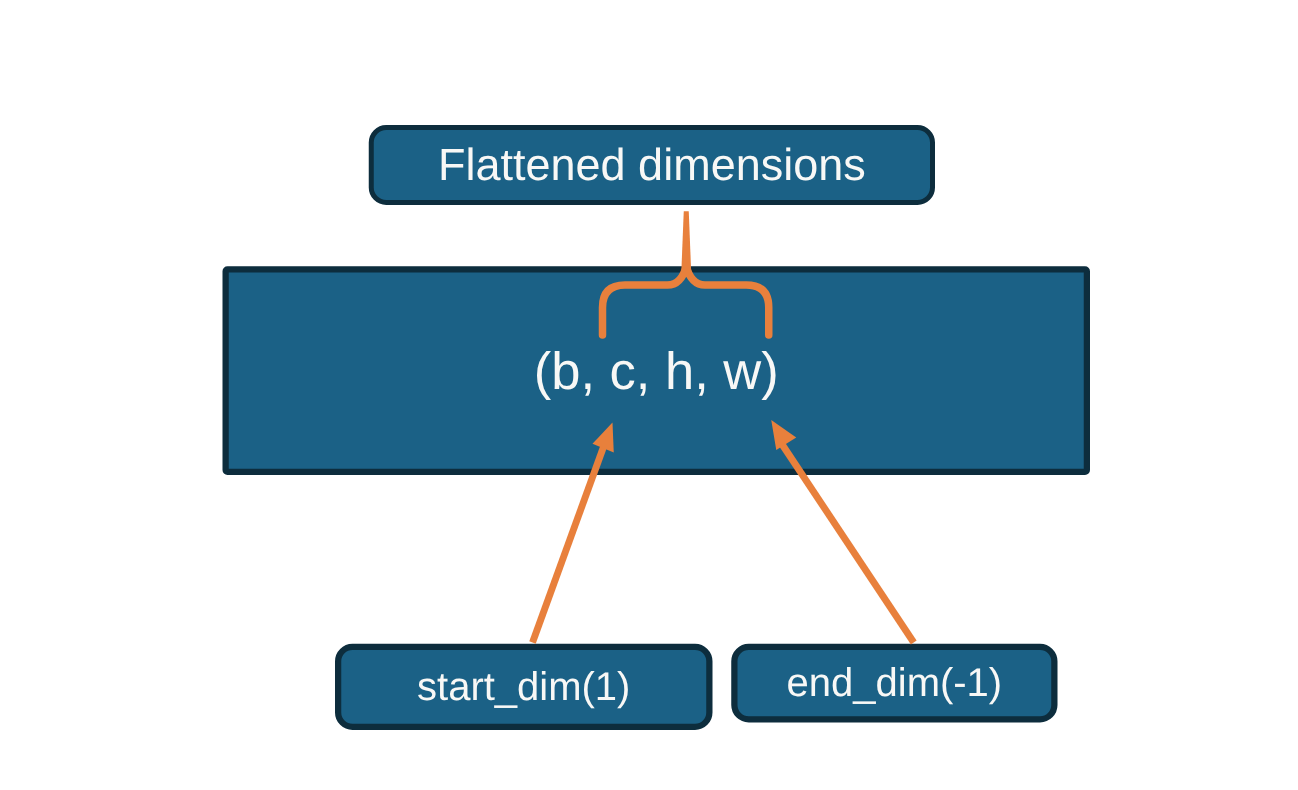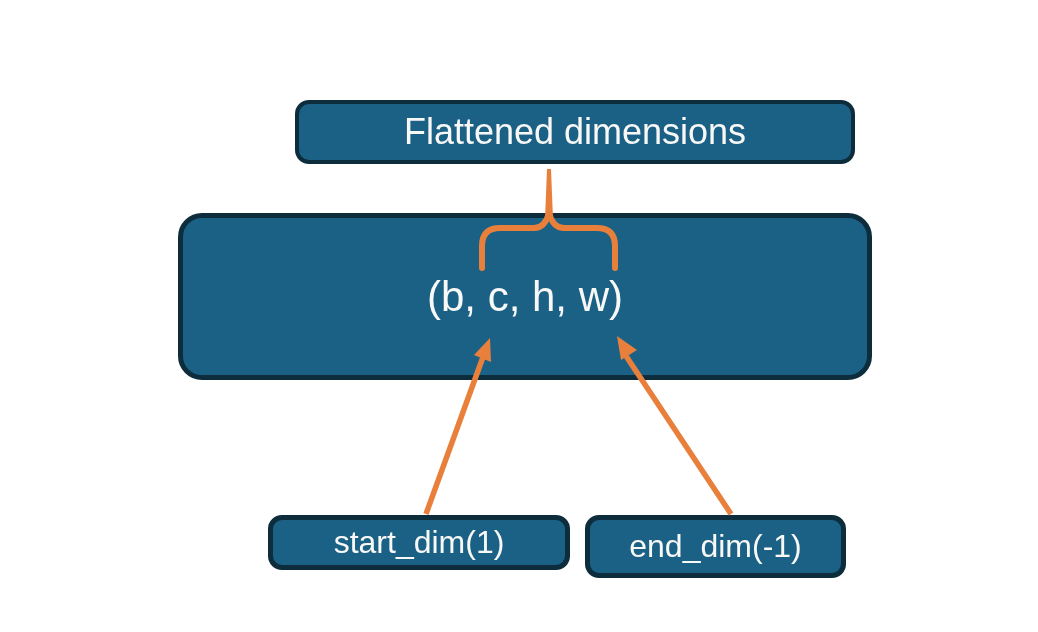--- a/index.html
+++ b/index.html
@@ -21,34 +21,34 @@
     background: var(--node-fill, #1b6186);
     border: 4px solid var(--node-border, #0d2d3d);
     color: var(--node-text, #f8f8f6);
     display: flex;
     align-items: center;
     justify-content: center;
     text-align: center;
   }
   .node-flattened {
     left: 295px; top: 100px;
-    width: 560px; height: 64px;
+    width: 453px; height: 64px;
     border-radius: 14px;
     font-size: 36px;
   }
   .node-tensor {
     left: 178px; top: 213px;
     width: 694px; height: 167px;
     border-width: 5px;
-    border-radius: 24px;
+    border-radius: 4px;
     font-size: 42px;
   }
   .node-start-dim {
     left: 268px; top: 515px;
-    width: 302px; height: 55px;
+    width: 302px; height: 69px;
     border-width: 5px;
     border-radius: 14px;
     font-size: 32px;
   }
   .node-end-dim {
     left: 585px; top: 515px;
     width: 261px; height: 63px;
     border-width: 5px;
     border-radius: 14px;
     font-size: 32px;

